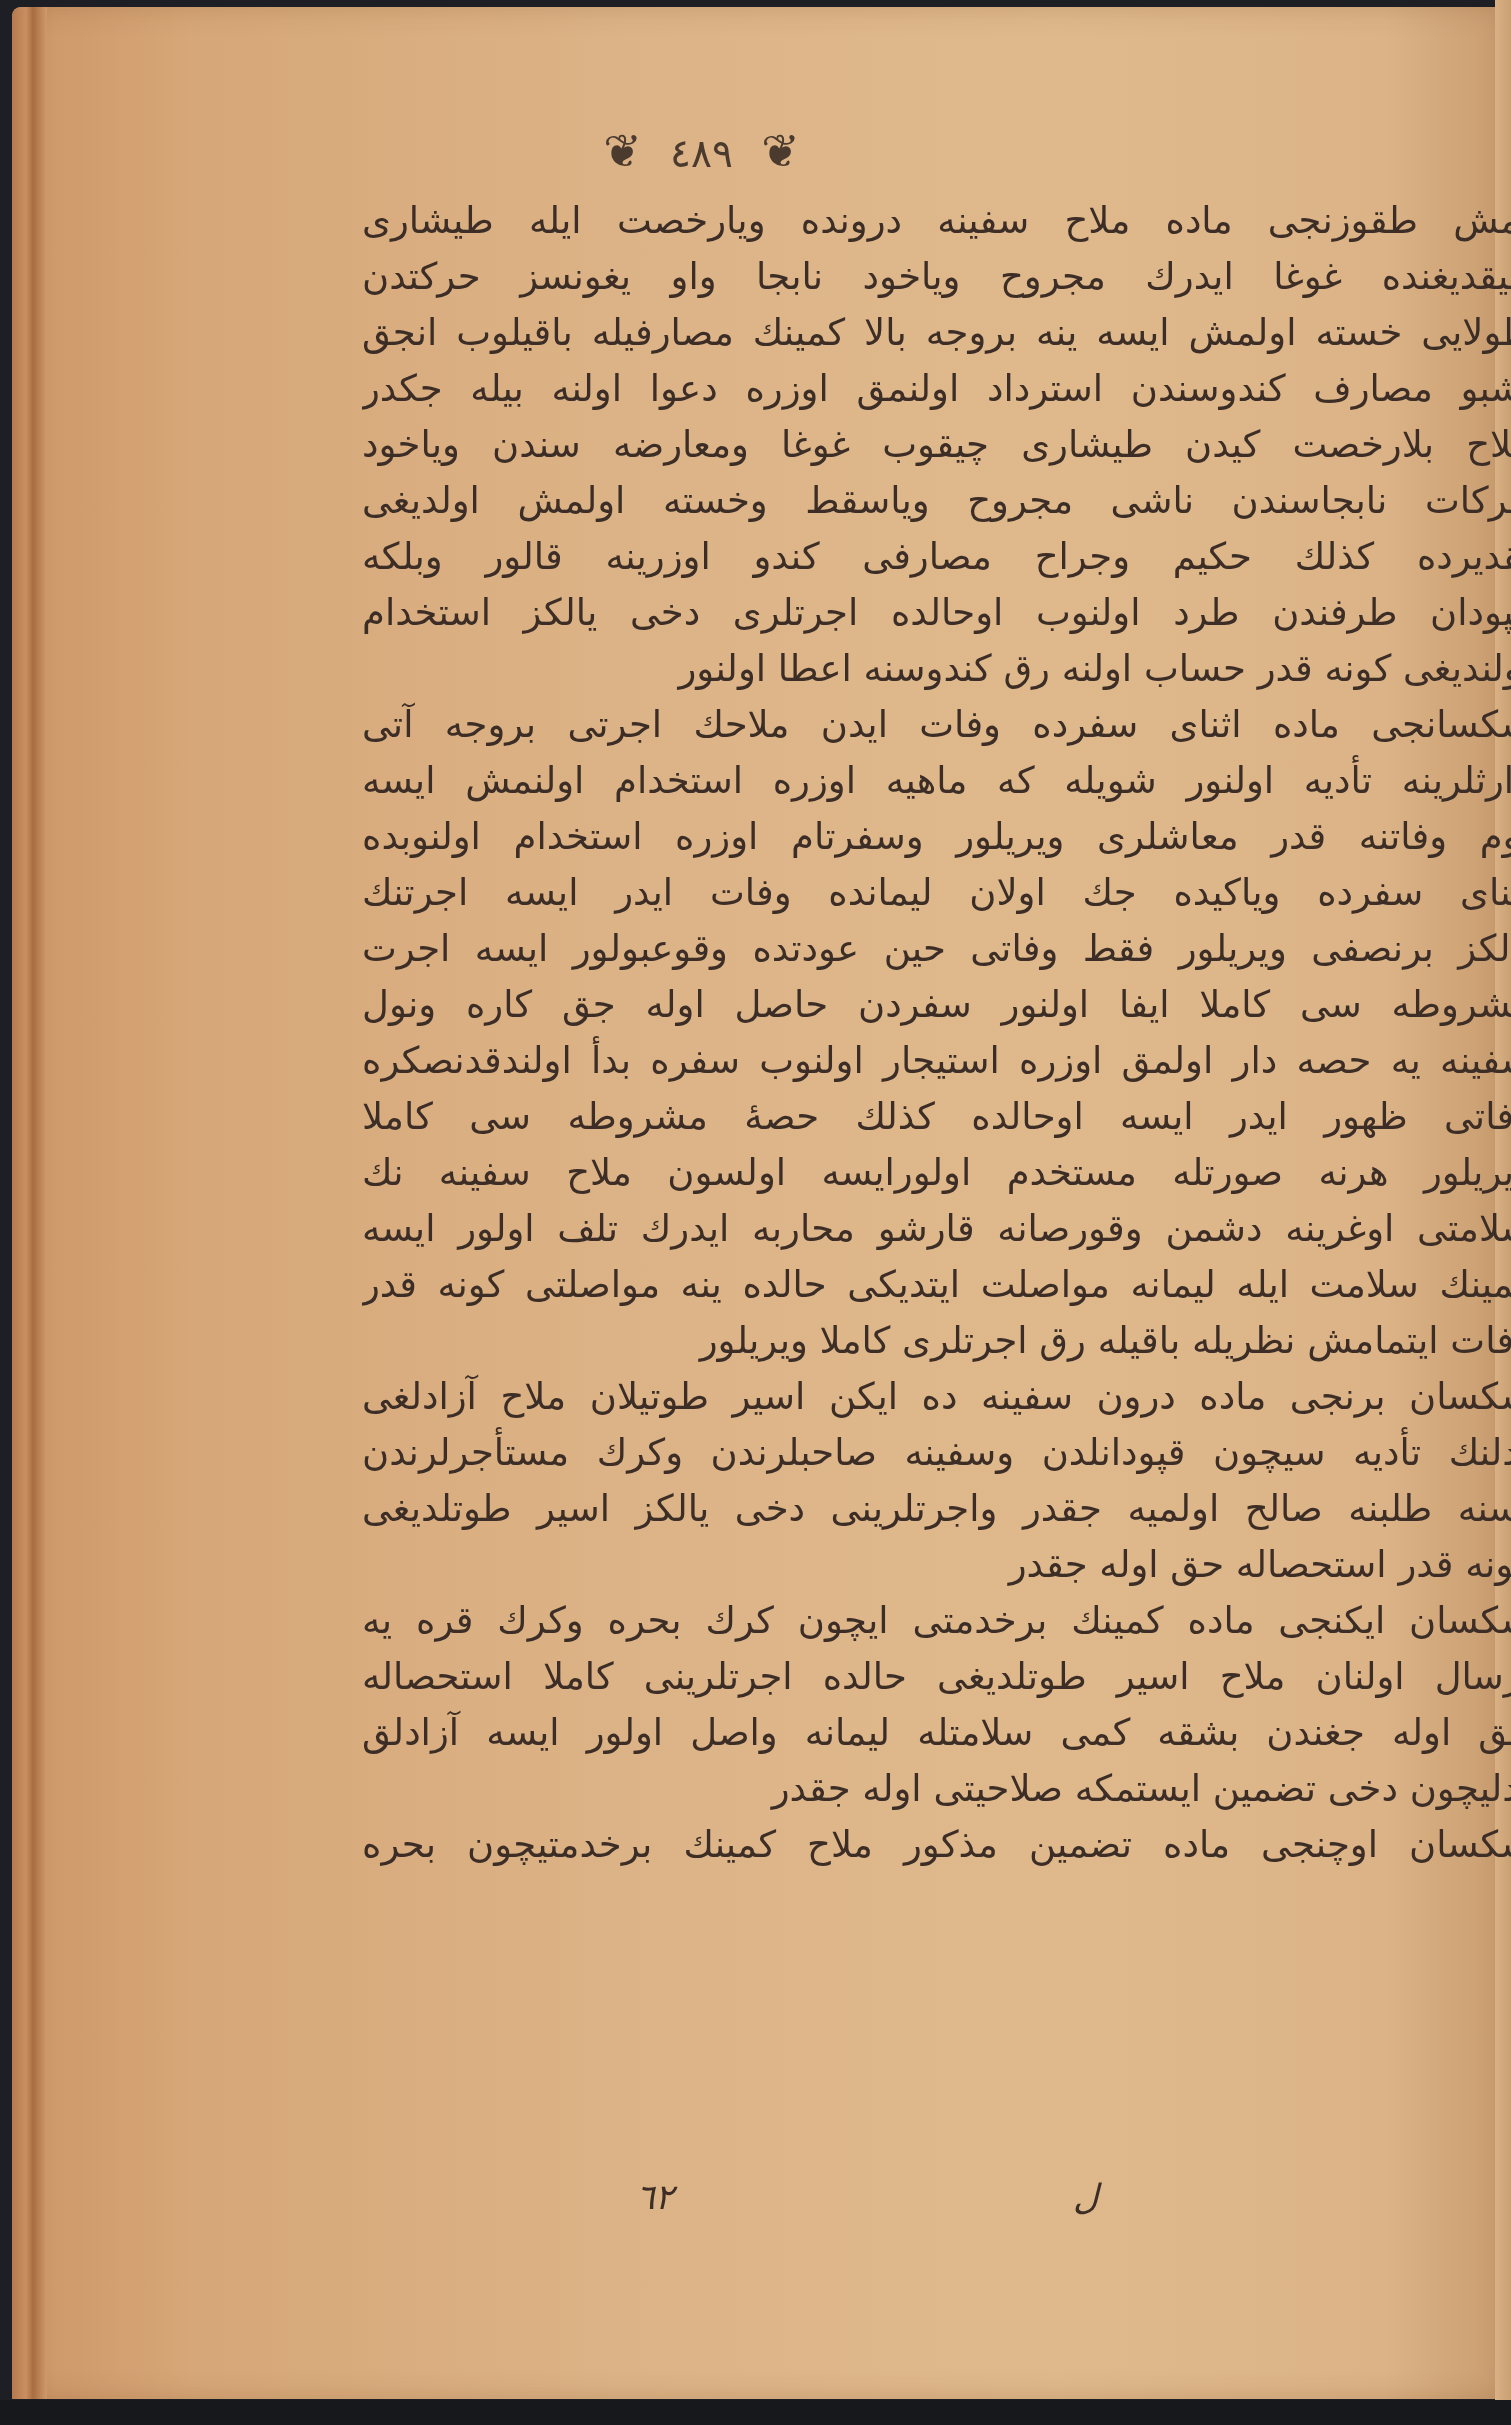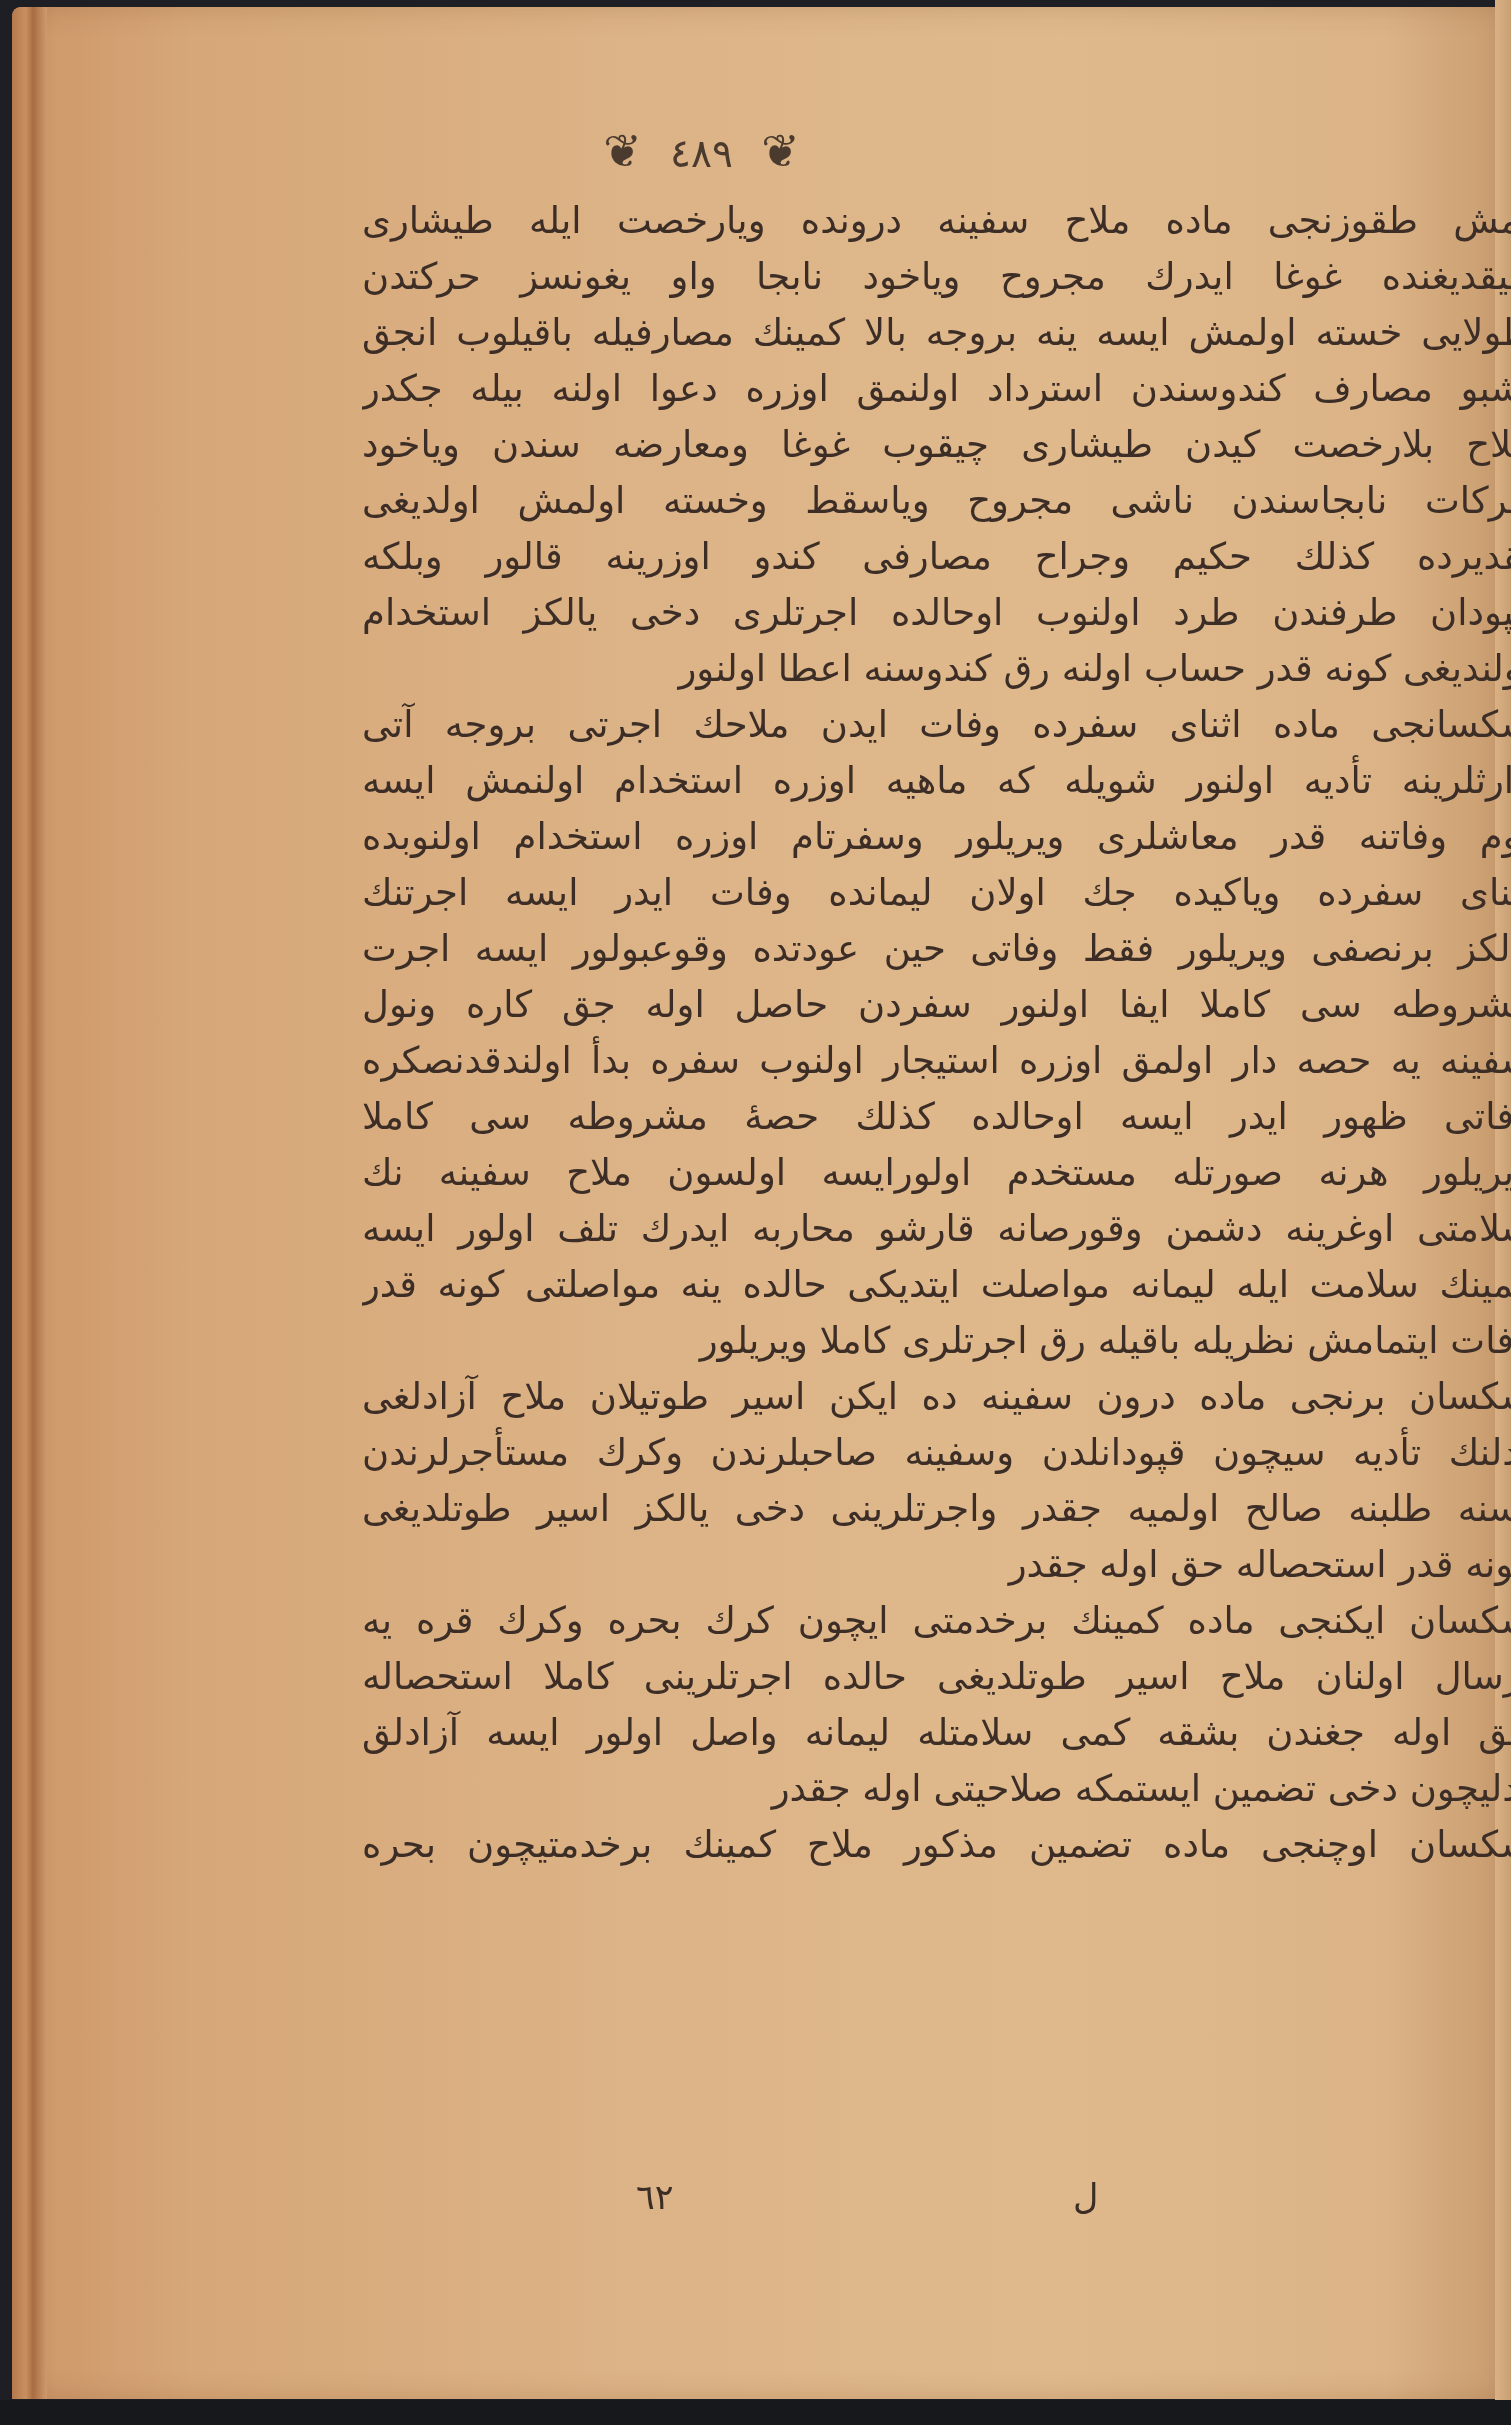--- a/index.html
+++ b/index.html
@@ -40,21 +40,21 @@
     font-family: "DejaVu Sans", sans-serif;
     font-size: 37px;
   }
   .line {
     height: 56px; line-height: 56px; white-space: nowrap; overflow: hidden;
     text-align-last: justify;
   }
   .line.short { text-align-last: right; }
   .footer {
     position: absolute; top: 2177px; left: 0; width: 1511px; height: 53px;
-    color: #3c2e26; font-size: 35px;
+    color: #3c2e26; font-size: 35px; font-style: italic;
   }
   .footer .sig { position: absolute; left: 636px; }
   .footer .mark { position: absolute; left: 1073px; }
 </style>
 </head>
 <body>
 
 <div class="page"></div>
 <div class="spine"></div>
 <div class="right-edge"></div>

